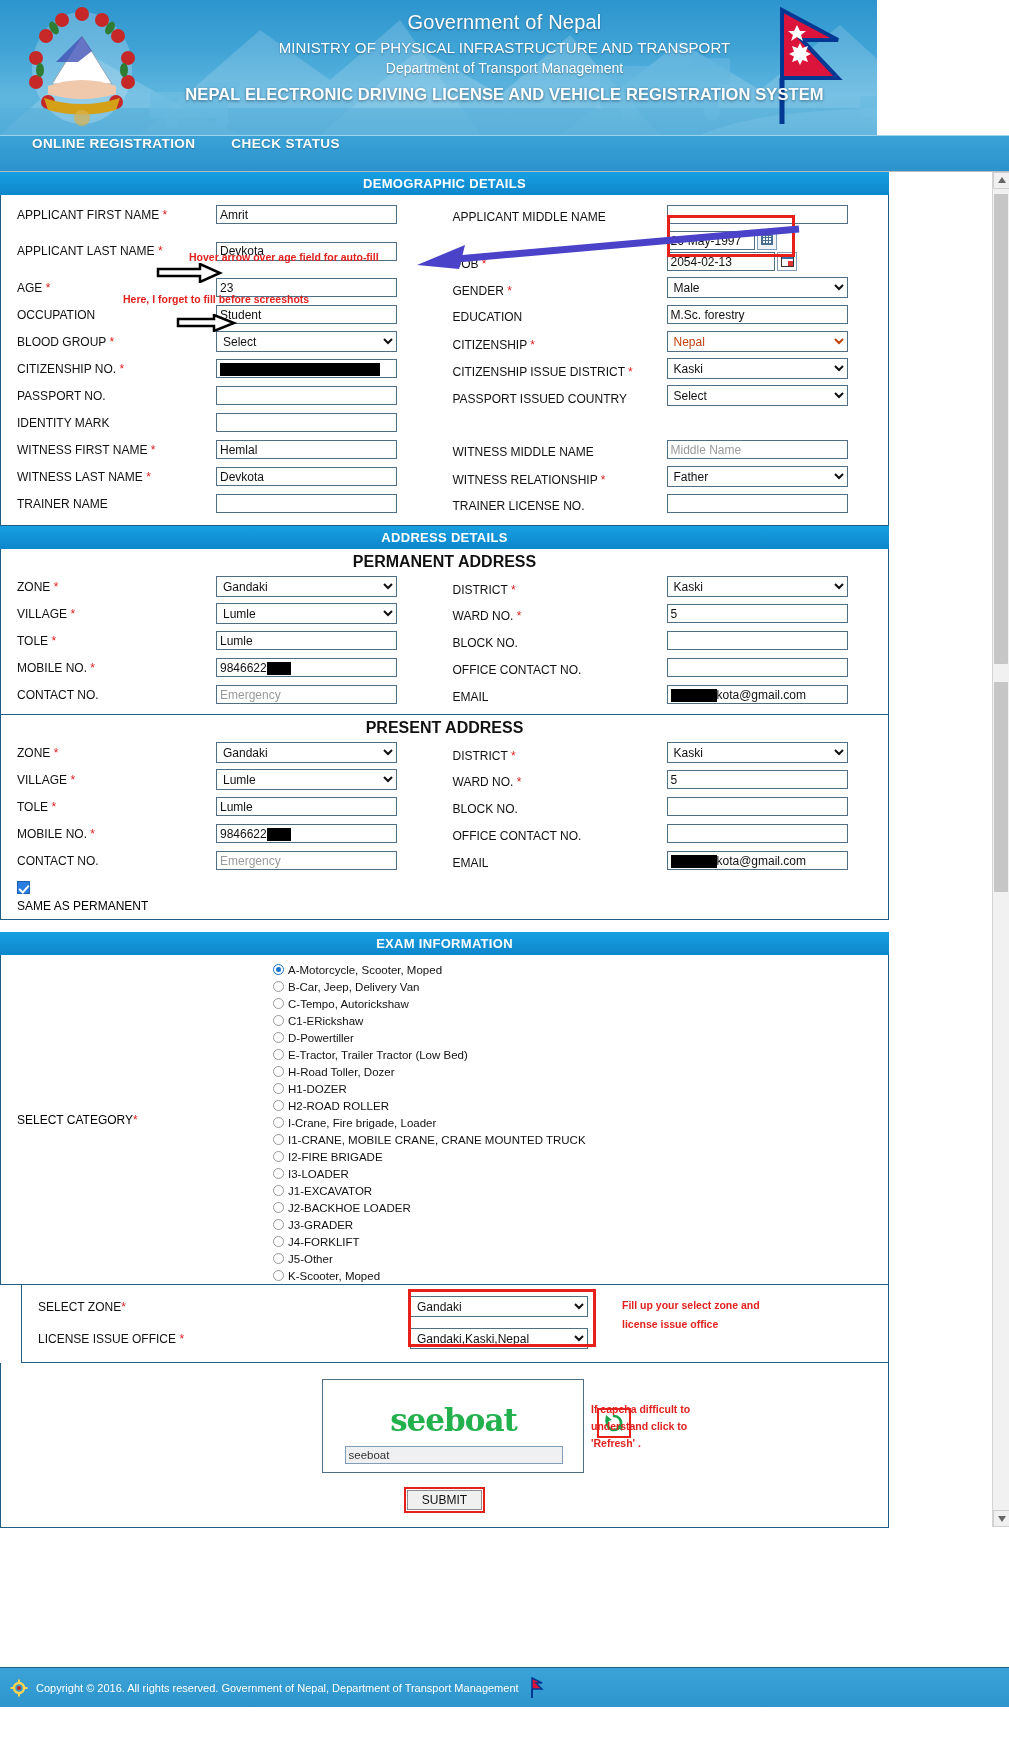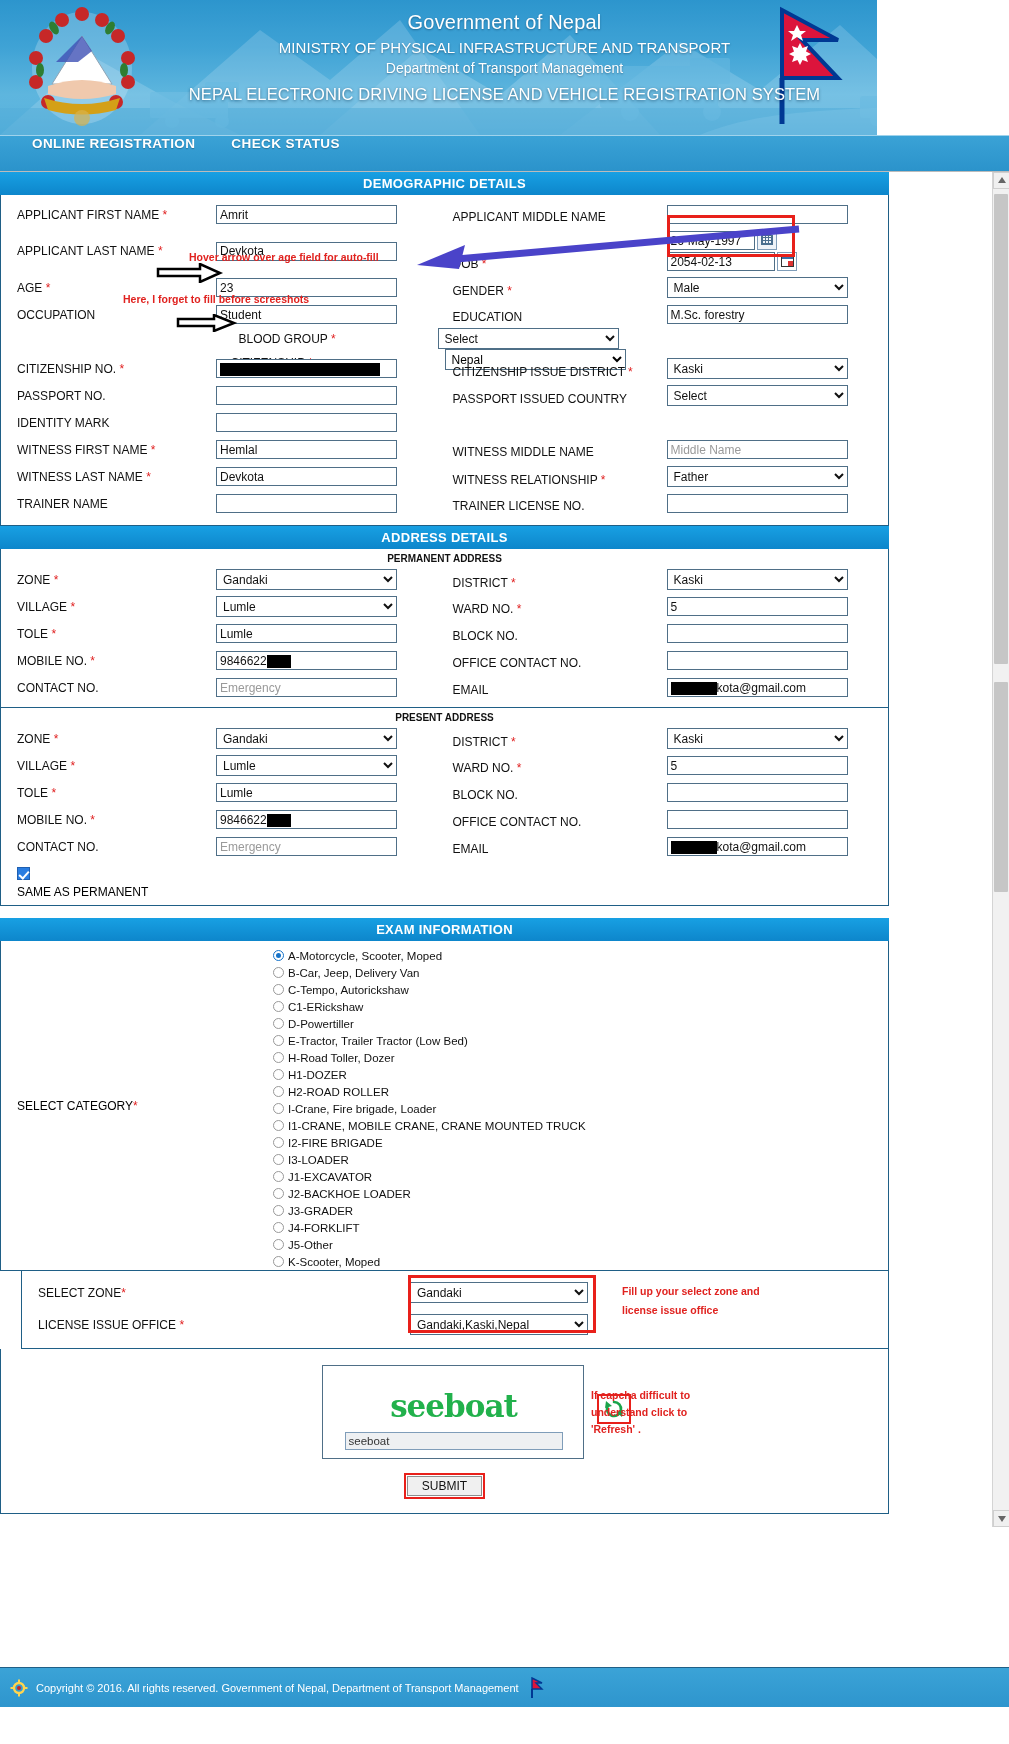--- a/index.html
+++ b/index.html
@@ -23,21 +23,21 @@
     position:absolute; left:0; top:0; width:1009px; height:135px;
     opacity:.45;
   }
   .banner-texts {
     position:absolute; left:0; top:0; width:1009px; height:135px;
     text-align:center; color:#ffffff;
   }
   .bt1 { font-size:20px; padding-top:11px; letter-spacing:.2px; text-shadow:0 1px 2px rgba(0,40,70,.45);}
   .bt2 { font-size:15px; padding-top:5px; letter-spacing:.1px; text-shadow:0 1px 2px rgba(0,40,70,.45);}
   .bt3 { font-size:14px; padding-top:4px; text-shadow:0 1px 2px rgba(0,40,70,.45);}
-  .bt4 { font-size:16.5px; font-weight:normal; padding-top:9px; letter-spacing:.1px;
+  .bt4 { font-size:16.5px; font-weight:bold; padding-top:9px; letter-spacing:.1px;
          text-shadow:0 1px 3px rgba(0,40,70,.6);text-align:center;}
 
   .emblem { position:absolute; left:22px; top:6px; width:120px; height:122px; }
   .flagbox { position:absolute; right:18px; top:6px; width:95px; height:122px; }
 
   
   .navbar {
     width:1009px; height:36px;
     background:linear-gradient(180deg,#3aa2d6 0%, #2b93cb 100%);
     border-top:1px solid #9fd3ec;
@@ -94,21 +94,21 @@
     margin:3px auto 6px auto; width:322px;
     border:2px solid #3b2ec7; padding:3px 6px;
     text-align:center; color:#d91a1a; font-size:12.5px; line-height:16px;
   }
   .sec-head {
     background:linear-gradient(180deg,#18a0e3 0%, #0d86cb 100%);
     color:#ffffff; font-weight:bold; font-size:13px; text-align:center;
     padding:4px 0; letter-spacing:.3px;
   }
   .sub-head {
-    text-align:center; font-weight:bold; font-size:10px; color:#111;
+    text-align:center; font-weight:bold; font-size:16px; color:#111;
     padding:4px 0 2px 0;
   }
 
   
   .frow { display:flex; align-items:center; height:27px; }
   .lbl {
     width:215px; padding-left:16px; font-size:12px; color:#111;
   }
   .lbl .req { color:#e02020; }
   .fld { width:213px; }
@@ -375,28 +375,28 @@
           <div class="frow" style="height: 27px;">
             <div class="cell-left">
               <div class="lbl">OCCUPATION</div>
               <div class="fld"><input type="text" class="txt" value="Student" style=""></div>
             </div>
             <div class="cell-right">
               <div class="lbl">EDUCATION</div>
               <div class="fld"><input type="text" class="txt" value="M.Sc. forestry" style=""></div>
             </div>
           </div>
-          <div class="frow" style="height: 27px; flex-direction: column;">
+          <div class="frow" style="height: 27px;">
             <div class="cell-left">
               <div class="lbl">BLOOD GROUP <span class="req">*</span></div>
               <div class="fld"><select class="sel"><option>Select</option></select></div>
             </div>
             <div class="cell-right">
               <div class="lbl">CITIZENSHIP <span class="req">*</span></div>
-              <div class="fld"><select class="sel disabledfld" style="color: #000000;"><option>Nepal</option></select></div>
+              <div class="fld"><select class="sel disabledfld" style="color: #c2410c;"><option>Nepal</option></select></div>
             </div>
           </div>
           <div class="frow" style="height: 27px;">
             <div class="cell-left">
               <div class="lbl">CITIZENSHIP NO. <span class="req">*</span></div>
               <div class="fld">
                 <div class="maskfield"><span class="redact" style="width:160px;"></span></div>
               </div>
             </div>
             <div class="cell-right">

